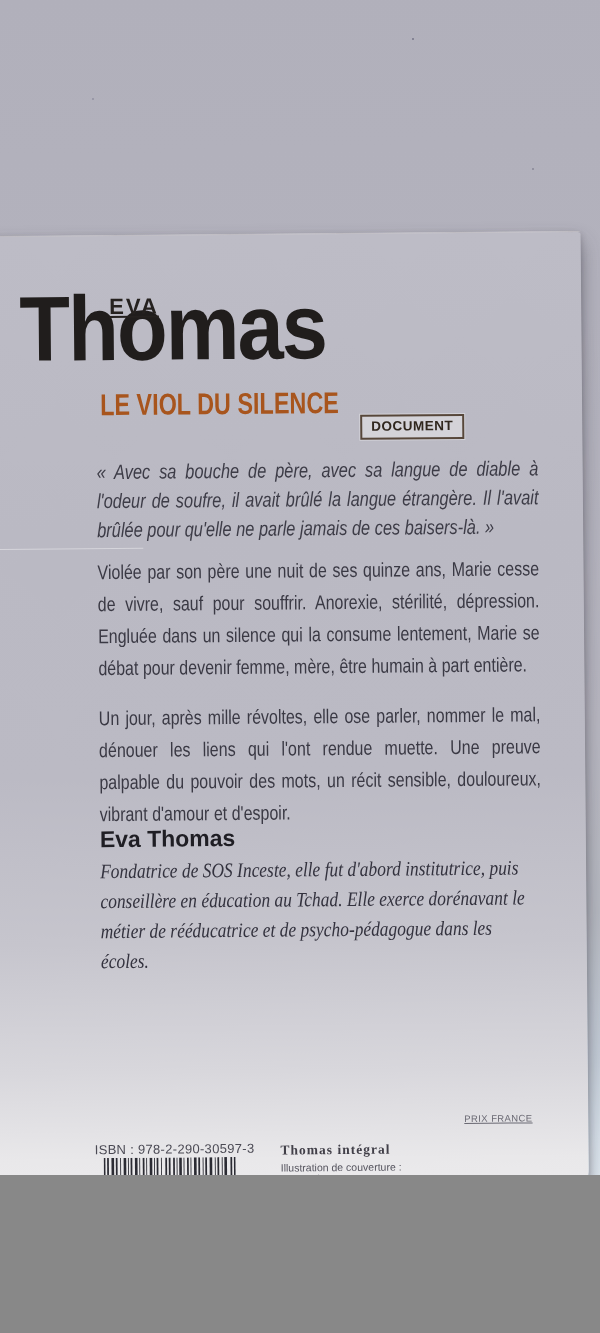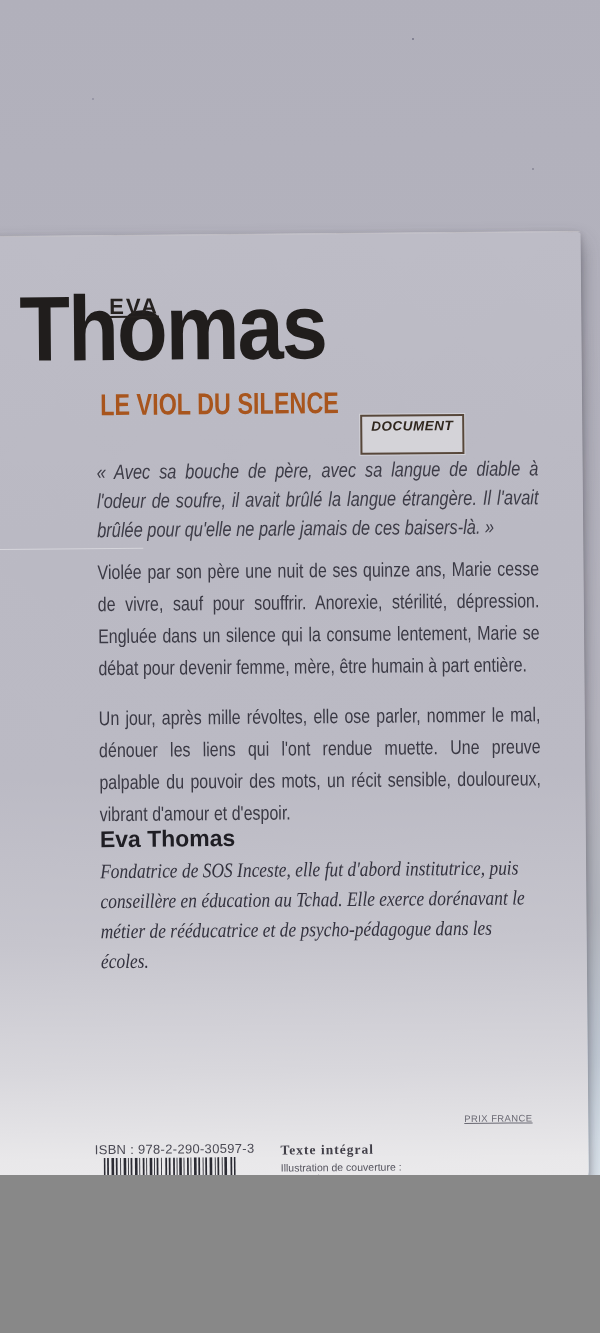--- a/index.html
+++ b/index.html
@@ -27,23 +27,23 @@
     background:rgba(255,255,255,.4);}
   
   .author-large{position:absolute; left:28px; top:46px; line-height:1;
     font-size:92px; font-weight:700; letter-spacing:-2px; color:#201d1c;
     transform:scaleX(.9); transform-origin:left top; white-space:nowrap;}
   .author-small{position:absolute; left:118px; top:58px; font-size:22px;
     font-weight:700; letter-spacing:2px; color:#25211f;text-decoration:underline;}
   .book-title{position:absolute; left:108px; top:152px; font-size:30px;
     font-weight:700; letter-spacing:0; color:#a8551d; white-space:nowrap;
     transform:scaleX(.78); transform-origin:left top;}
-  .badge{position:absolute; left:368px; top:181px; padding:2px 9px 19px;
+  .badge{position:absolute; left:368px; top:181px; padding:2px 9px 4px;
     border:2px solid #57473a; background:rgba(233,231,234,.55);
-    font-size:13.5px; font-weight:700; font-style:italic; color:#30271e;
+    font-size:13.5px; font-weight:700; color:#30271e;
     letter-spacing:.5px; box-shadow:0 0 0 1px rgba(255,255,255,.35);}
   
   .quote{position:absolute; left:104px; top:221px; width:552px;
     font-size:20.5px; line-height:29px; font-style:italic; color:#3d3c47;
     text-align:justify; transform:scaleX(.8); transform-origin:left top;}
   .para{position:absolute; left:104px; width:552px; font-size:20px;
     line-height:32px; color:#3a3944; text-align:justify;
     transform:scaleX(.8); transform-origin:left top;}
   .para-1{top:320px;} .para-2{top:466px;}
   .bio-heading{position:absolute; left:104px; top:590px; font-size:23px;
@@ -137,21 +137,21 @@
             <rect x="150" y="0" width="2" height="42"></rect>
         </g>
       </svg>
       <div class="bc-digits">
         <span class="bc-d0">9</span>
         <span class="bc-d1">782290</span>
         <span class="bc-d2">239789</span>
       </div>
     </div>
 
-    <div class="texte-integral">Texte intégral</div>
+    <div class="texte-integral">Thomas intégral</div>
     <div class="illus">
       <div>Illustration de couverture :</div>
       <div>Hoa-Qui</div>
     </div>
     <div class="website">www.jailu.com</div>
     <div class="price-label">PRIX FRANCE</div>
     <div class="price-value">4,80 €</div>
   </div>
 </div>
 

